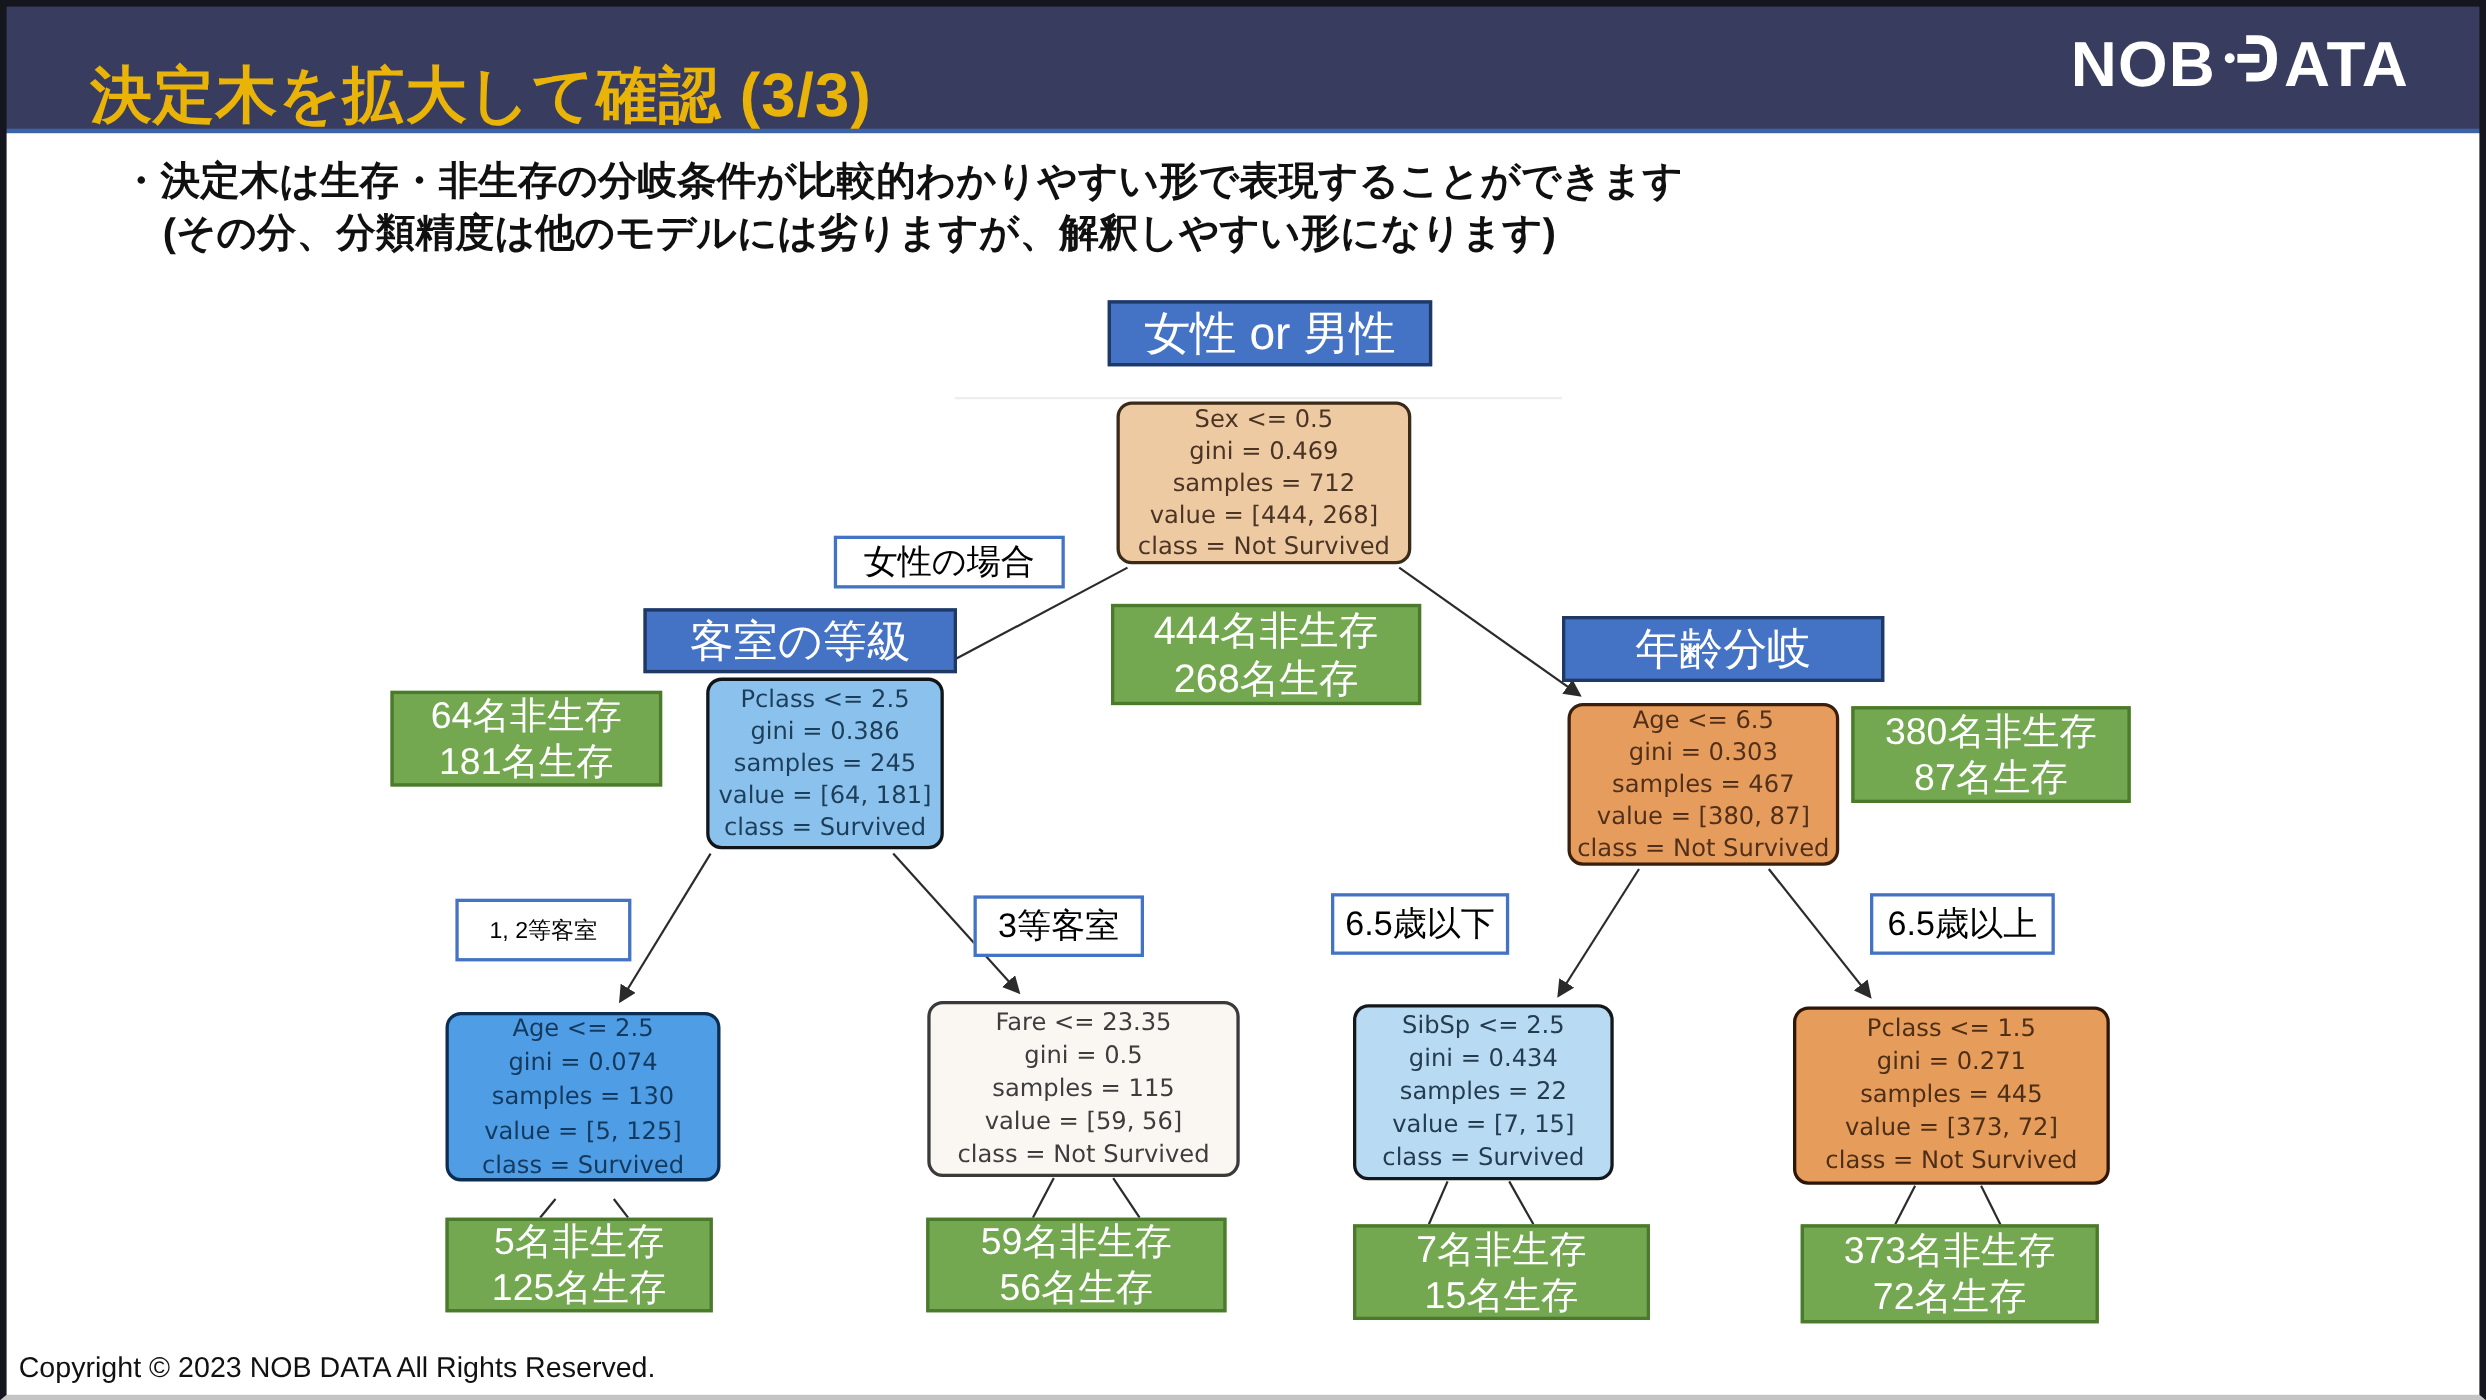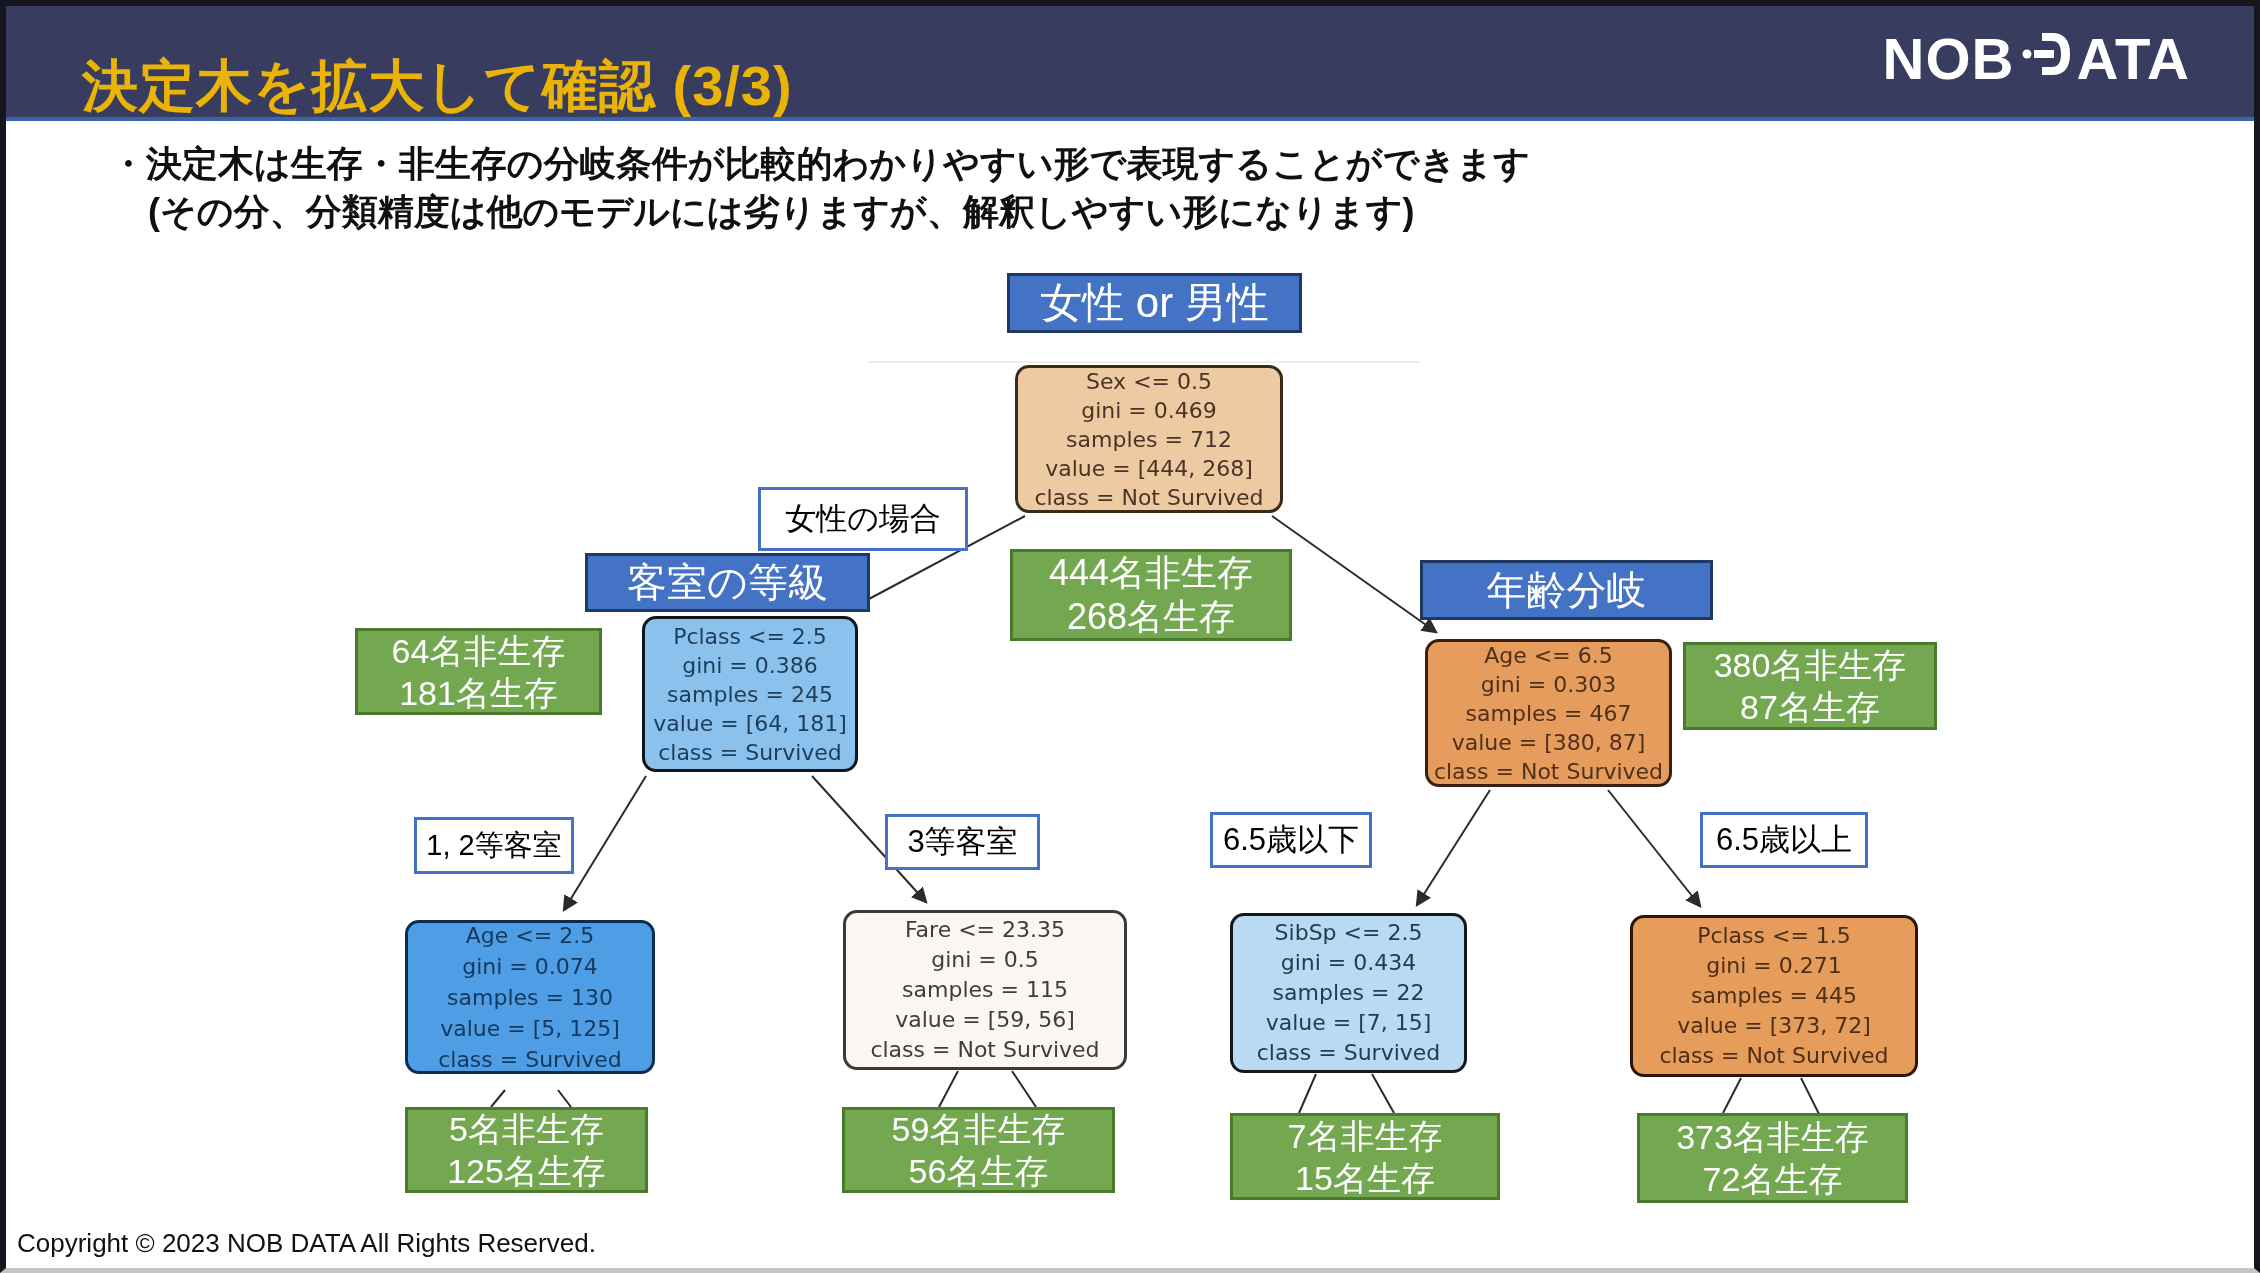--- a/index.html
+++ b/index.html
@@ -71,22 +71,22 @@
       <line x1="1372" y1="1074" x2="1394" y2="1113"></line>
       <line x1="1741" y1="1078" x2="1723" y2="1113"></line>
       <line x1="1801" y1="1078" x2="1819" y2="1114"></line>
     </g>
   </svg>
 
   <div class="ann" style="left:1007px;top:273px;width:295px;height:60px;font-size:42px;">女性 or 男性</div>
   <div class="ann" style="left:585px;top:553px;width:285px;height:59px;font-size:40px;">客室の等級</div>
   <div class="ann" style="left:1420px;top:560px;width:293px;height:60px;font-size:40px;">年齢分岐</div>
 
-  <div class="elabel" style="left:758px;top:487px;width:210px;height:64px;">女性の場合</div>
-  <div class="elabel" style="left:414px;top:817px;width:160px;height:57px;font-size:29px;">1, 2等客室</div>
+  <div class="elabel" style="left:758px;top:487px;width:210px;height:48px;">女性の場合</div>
+  <div class="elabel" style="left:414px;top:817px;width:160px;height:57px;font-size:21px;">1, 2等客室</div>
   <div class="elabel" style="left:885px;top:814px;width:155px;height:56px;">3等客室</div>
   <div class="elabel" style="left:1210px;top:812px;width:162px;height:56px;">6.5歳以下</div>
   <div class="elabel" style="left:1700px;top:812px;width:168px;height:56px;">6.5歳以上</div>
 
   <div class="node" style="left:1015px;top:365px;width:268px;height:148px;background:#eecaa2;border-color:#3a2a18;color:#4a3425;">
       <div>Sex &lt;= 0.5</div>
       <div>gini = 0.469</div>
       <div>samples = 712</div>
       <div>value = [444, 268]</div>
       <div>class = Not Survived</div>

